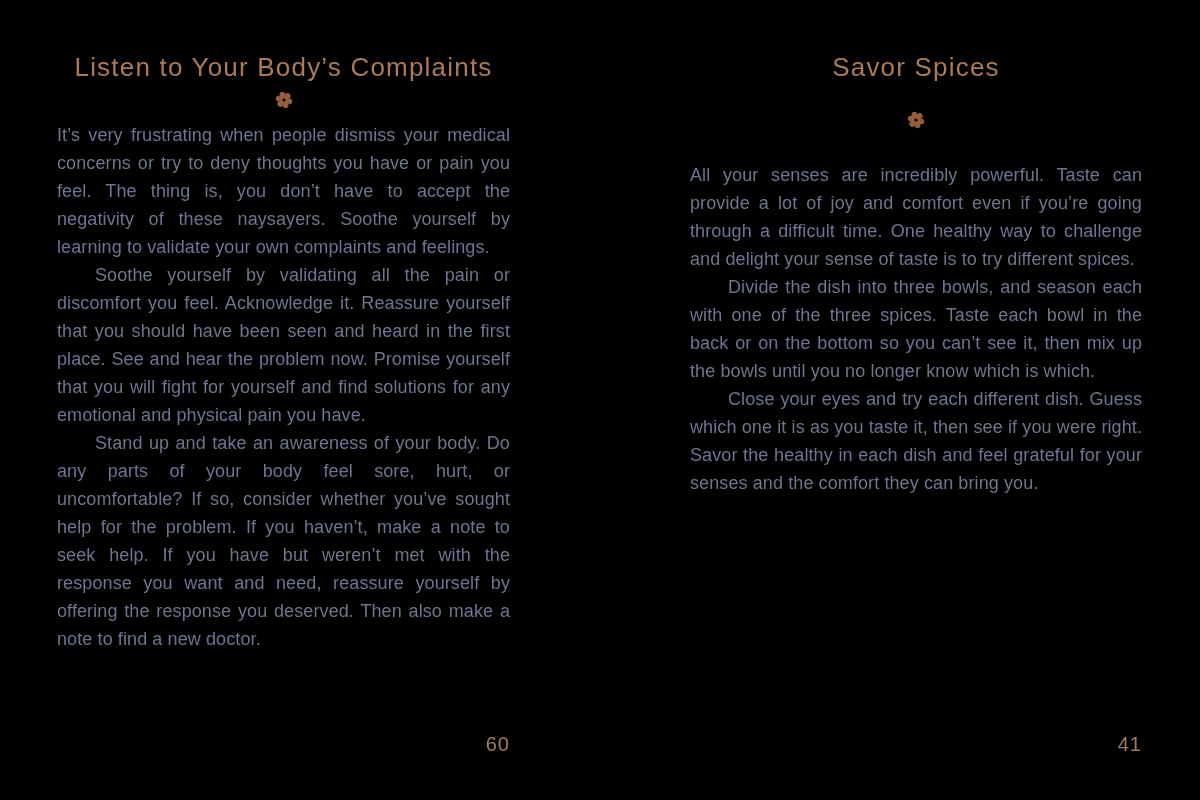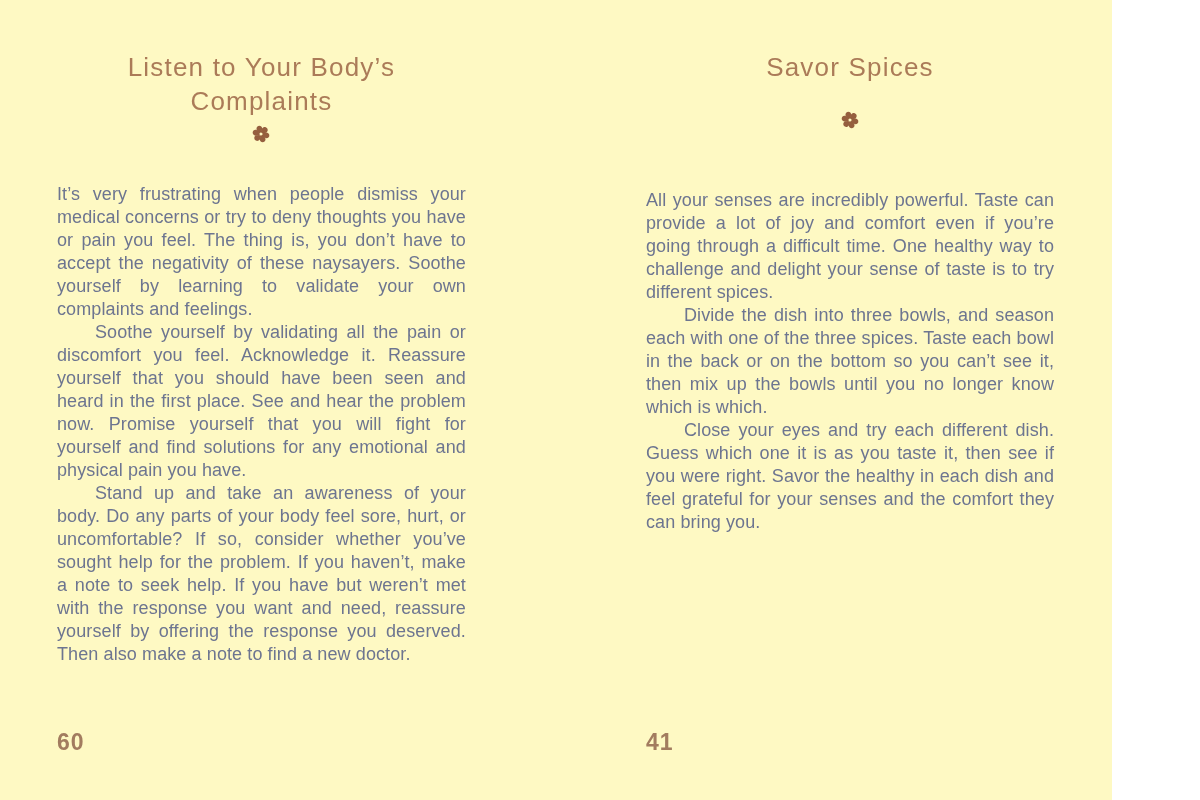--- a/index.html
+++ b/index.html
@@ -1,24 +1,24 @@
 <!DOCTYPE html>
 <html style="--accent_brown: #ab7b58; --ornament_brown: #955f3e; --body_slate: #6d7590; --folio_brown: #a27c5f; --page_background: #ffffff;"><head>
 <meta charset="utf-8">
 <style>
   html, body {
     margin: 0;
     padding: 0;
     background: #ffffff;
   }
   .spread {
-    width: 1112px;
+    width: 1200px;
     height: 800px;
     display: flex;
-    background: #fef9c3;
+    background: #000000;
     font-family: "Liberation Sans", sans-serif;
     overflow: hidden;
   }
   .page {
     box-sizing: border-box;
     width: 600px;
     height: 800px;
     display: flex;
     flex-direction: column;
   }
@@ -36,41 +36,40 @@
   }
   .ornament {
     text-align: center;
     margin-top: 7px;
     height: 20px;
     color: var(--ornament_brown, #955f3e);
   }
   .ornament svg { display: inline-block; vertical-align: top; }
 
   .body-text {
-    margin-top: 38px;
+    margin-top: 10px;
     font-size: 18px;
-    line-height: 23px;
+    line-height: 28px;
     letter-spacing: 0.1px;
     color: var(--body_slate, #6d7590);
   }
   .body-text p {
     margin: 0;
     text-align: justify;
     text-indent: 38px;
   }
   .body-text p:first-child { text-indent: 0; }
 
   .folio {
     margin-top: auto;
-    text-align: left;
-    font-size: 23px;
+    text-align: right;
+    font-size: 20px;
     letter-spacing: 1px;
     color: var(--folio_brown, #a27c5f);
     padding-bottom: 14px;
-    font-weight: bold;
   }
 </style>
 </head>
 <body>
 
 <div class="spread">
 
   <section class="page left">
     <h1 class="chapter-title">Listen to Your Body’s Complaints</h1>
     <div class="ornament">

